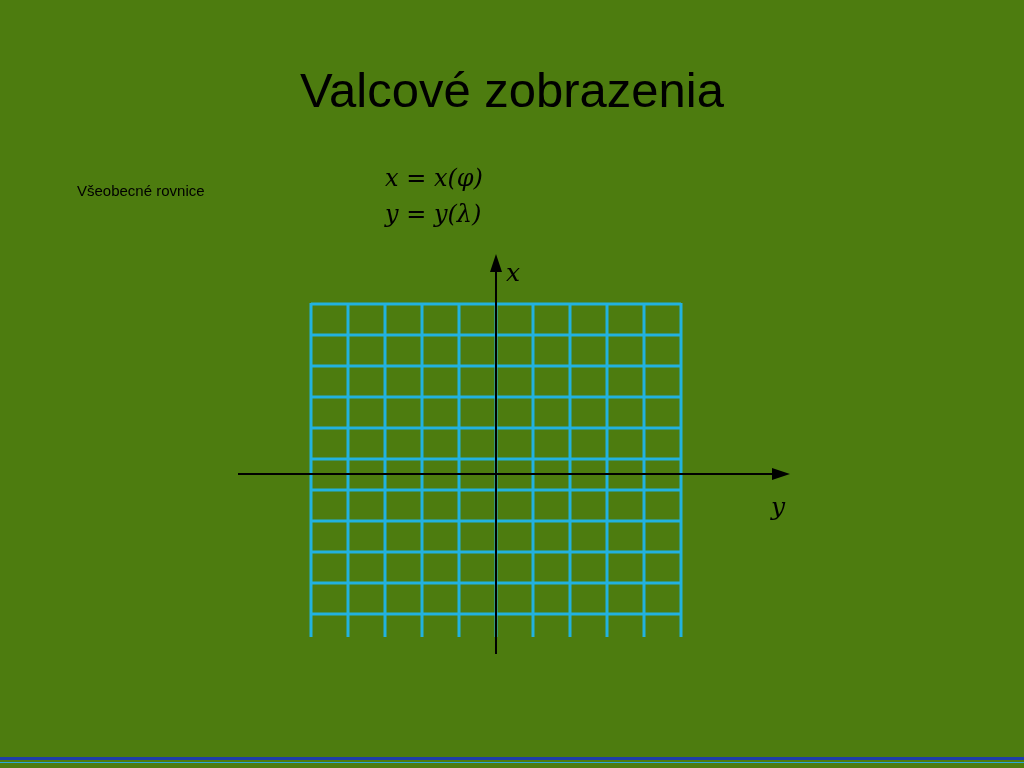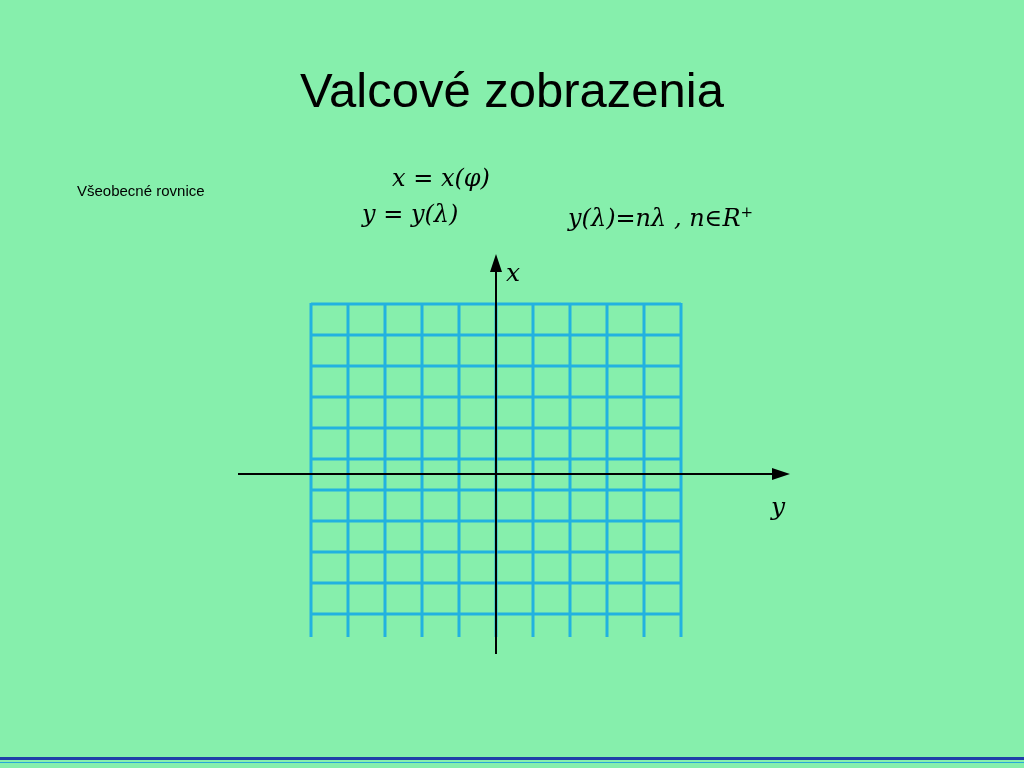--- a/index.html
+++ b/index.html
@@ -13,21 +13,21 @@
     font-family: "Liberation Sans", sans-serif;
     overflow: hidden;
     position: relative;
   }
   #slide {
     position: absolute;
     left: 0;
     top: 0;
     width: 1024px;
     height: 768px;
-    background: #86efac;
+    background: #4d7c0f;
   }
   #title {
     position: absolute;
     left: 0;
     top: 62px;
     width: 1024px;
     text-align: center;
     font-size: 49px;
     font-weight: normal;
     color: #000000;
@@ -47,24 +47,23 @@
     position: absolute;
     font-family: "DejaVu Serif", serif;
     font-style: italic;
     color: #000000;
     white-space: nowrap;
   }
   #eq1 {
     left: 385px;
     top: 164px;
     font-size: 24px;
-    margin-left: 7px;
   }
   #eq2 {
-    left: 362px;
+    left: 385px;
     top: 200px;
     font-size: 24px;
   }
   #eq3 {
     left: 568px;
     top: 203px;
     font-size: 24px;
   }
   #eq3 .sup {
     font-size: 15px;
@@ -114,21 +113,20 @@
 <body>
 
 <div id="slide">
 
   <div id="title">Valcové zobrazenia</div>
 
   <div id="caption">Všeobecné rovnice</div>
 
   <div class="math" id="eq1">x = x(φ)</div>
   <div class="math" id="eq2">y = y(λ)</div>
-  <div class="math" id="eq3"><span>y(λ)=nλ ,   n∈R</span><span class="sup">+</span></div>
 
   <div class="axis-label" id="label-x">x</div>
   <div class="axis-label" id="label-y">y</div>
 
   <svg id="figure" viewBox="0 0 1024 430" width="1024" height="430">
 
     <g stroke="#22b2e0" stroke-width="3" fill="none">
       <line x1="311" y1="63" x2="311" y2="397"></line>
       <line x1="348" y1="63" x2="348" y2="397"></line>
       <line x1="385" y1="63" x2="385" y2="397"></line>

